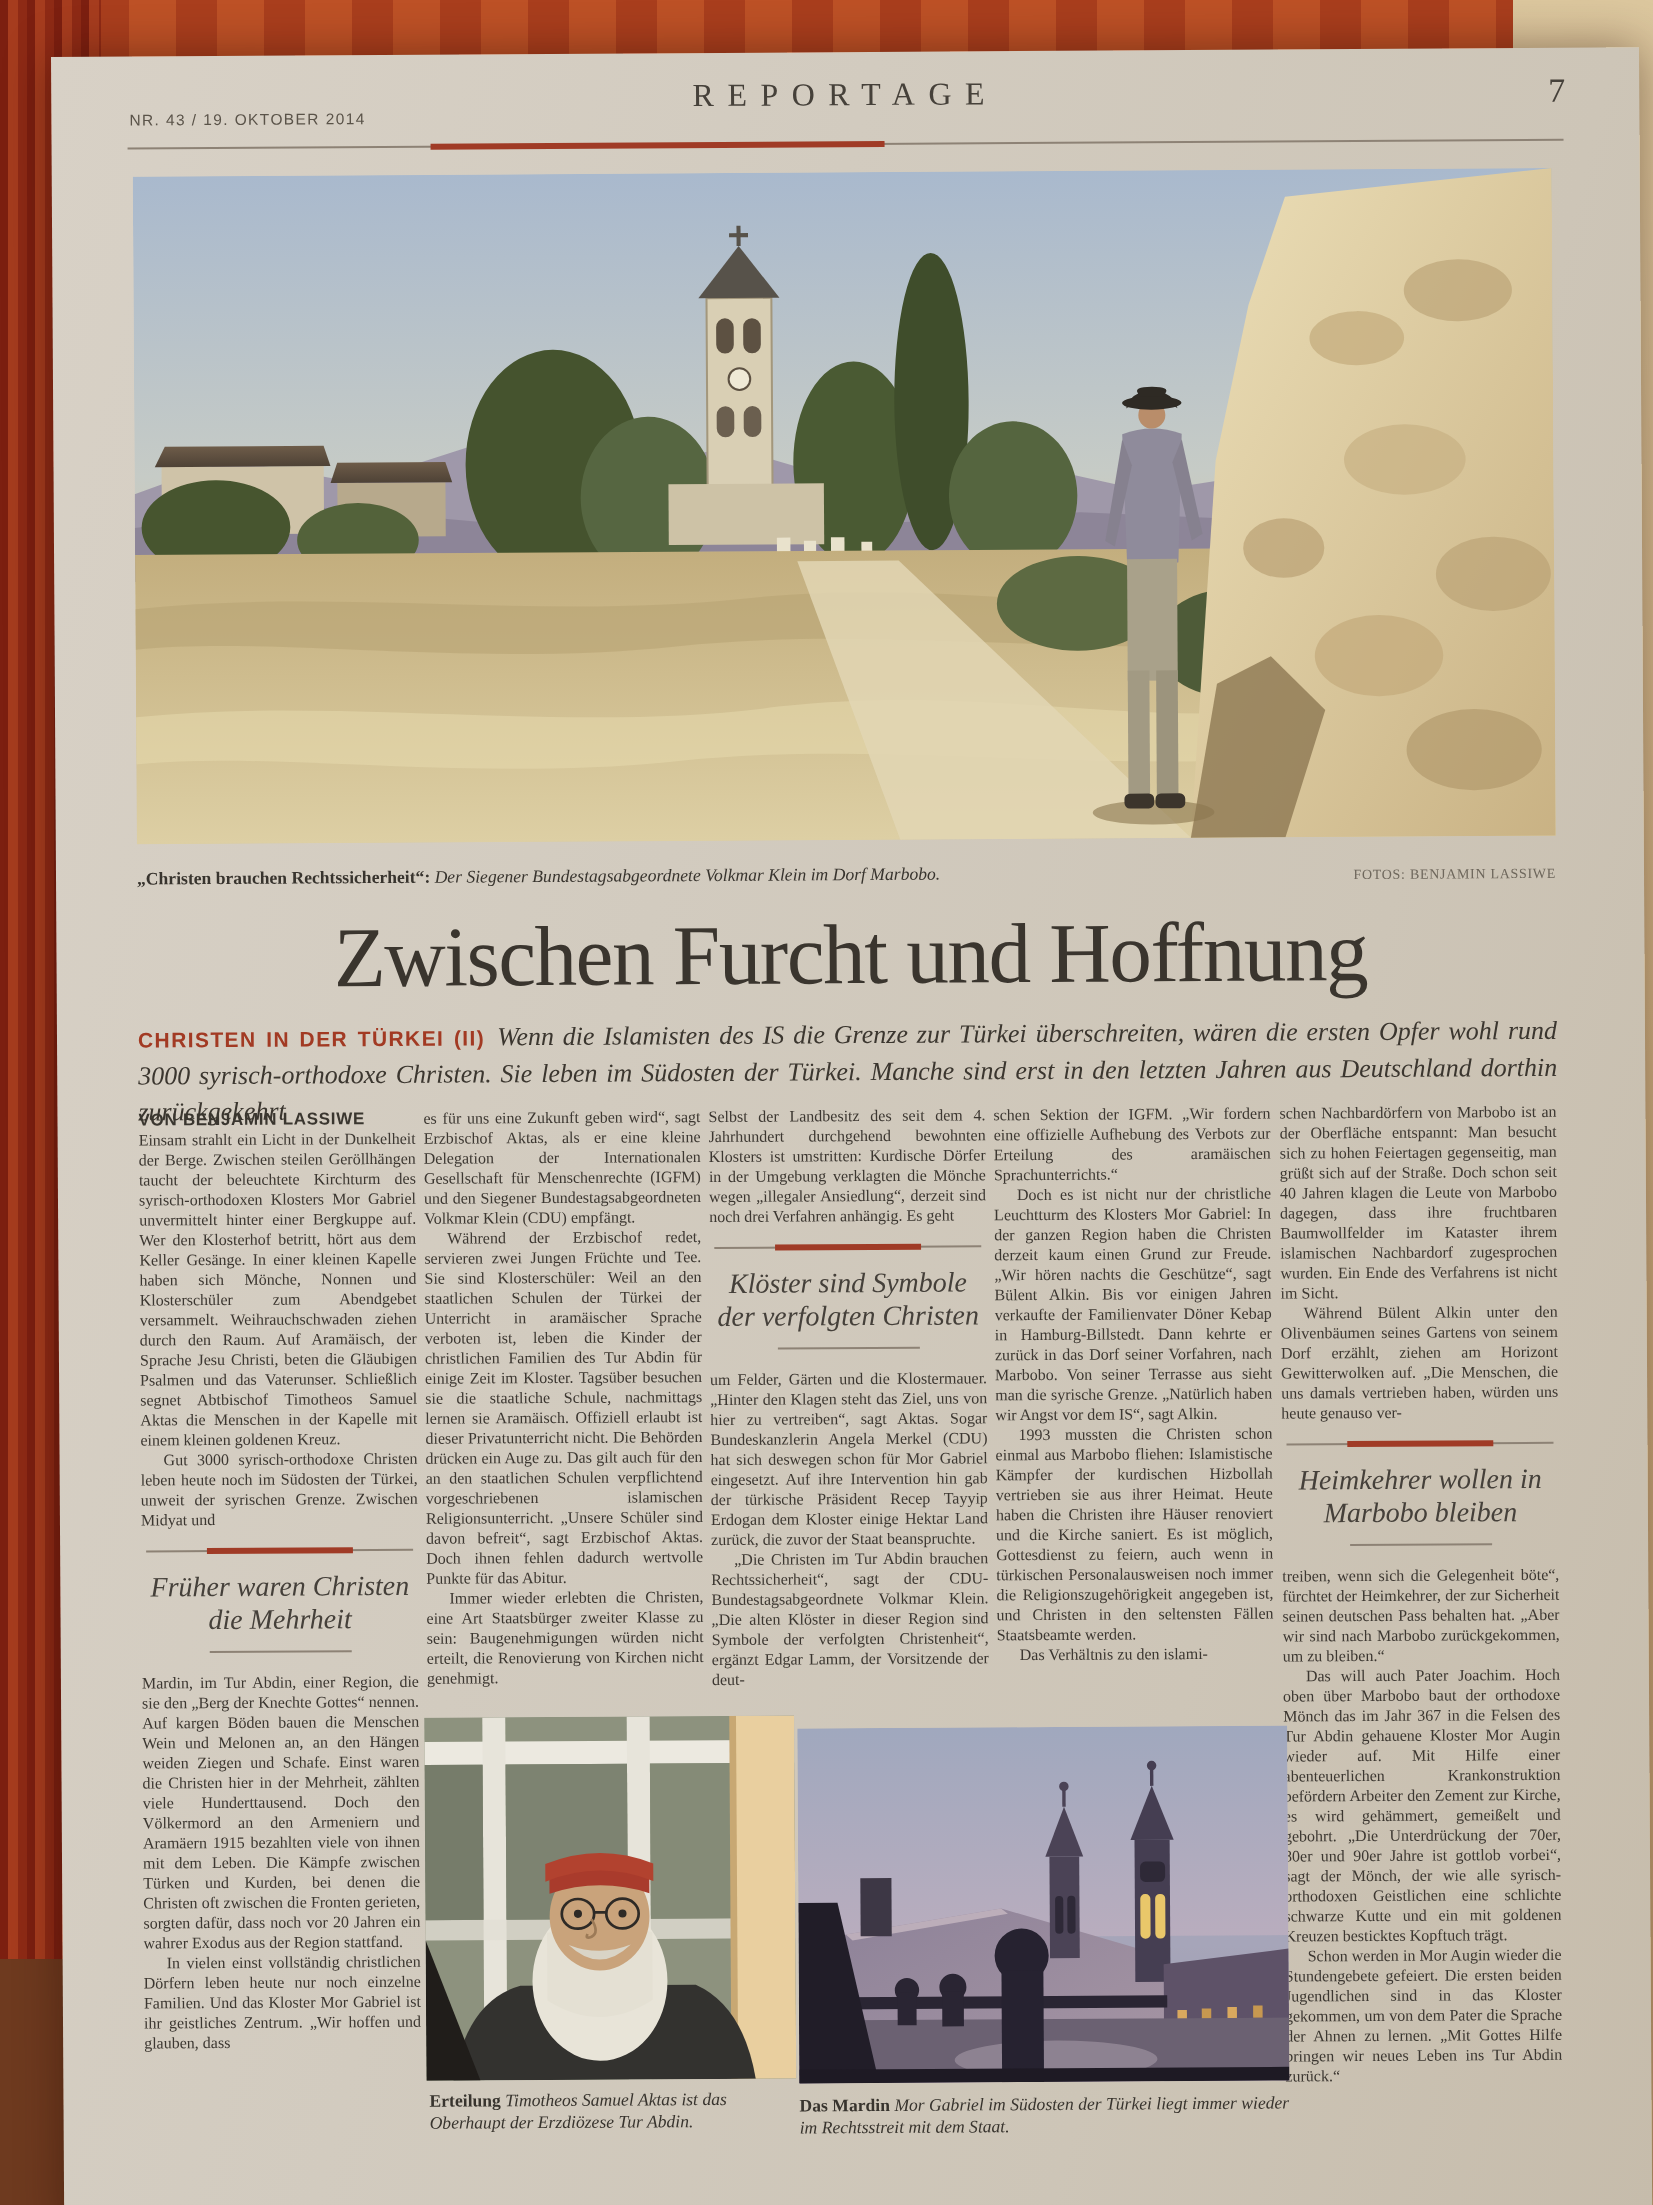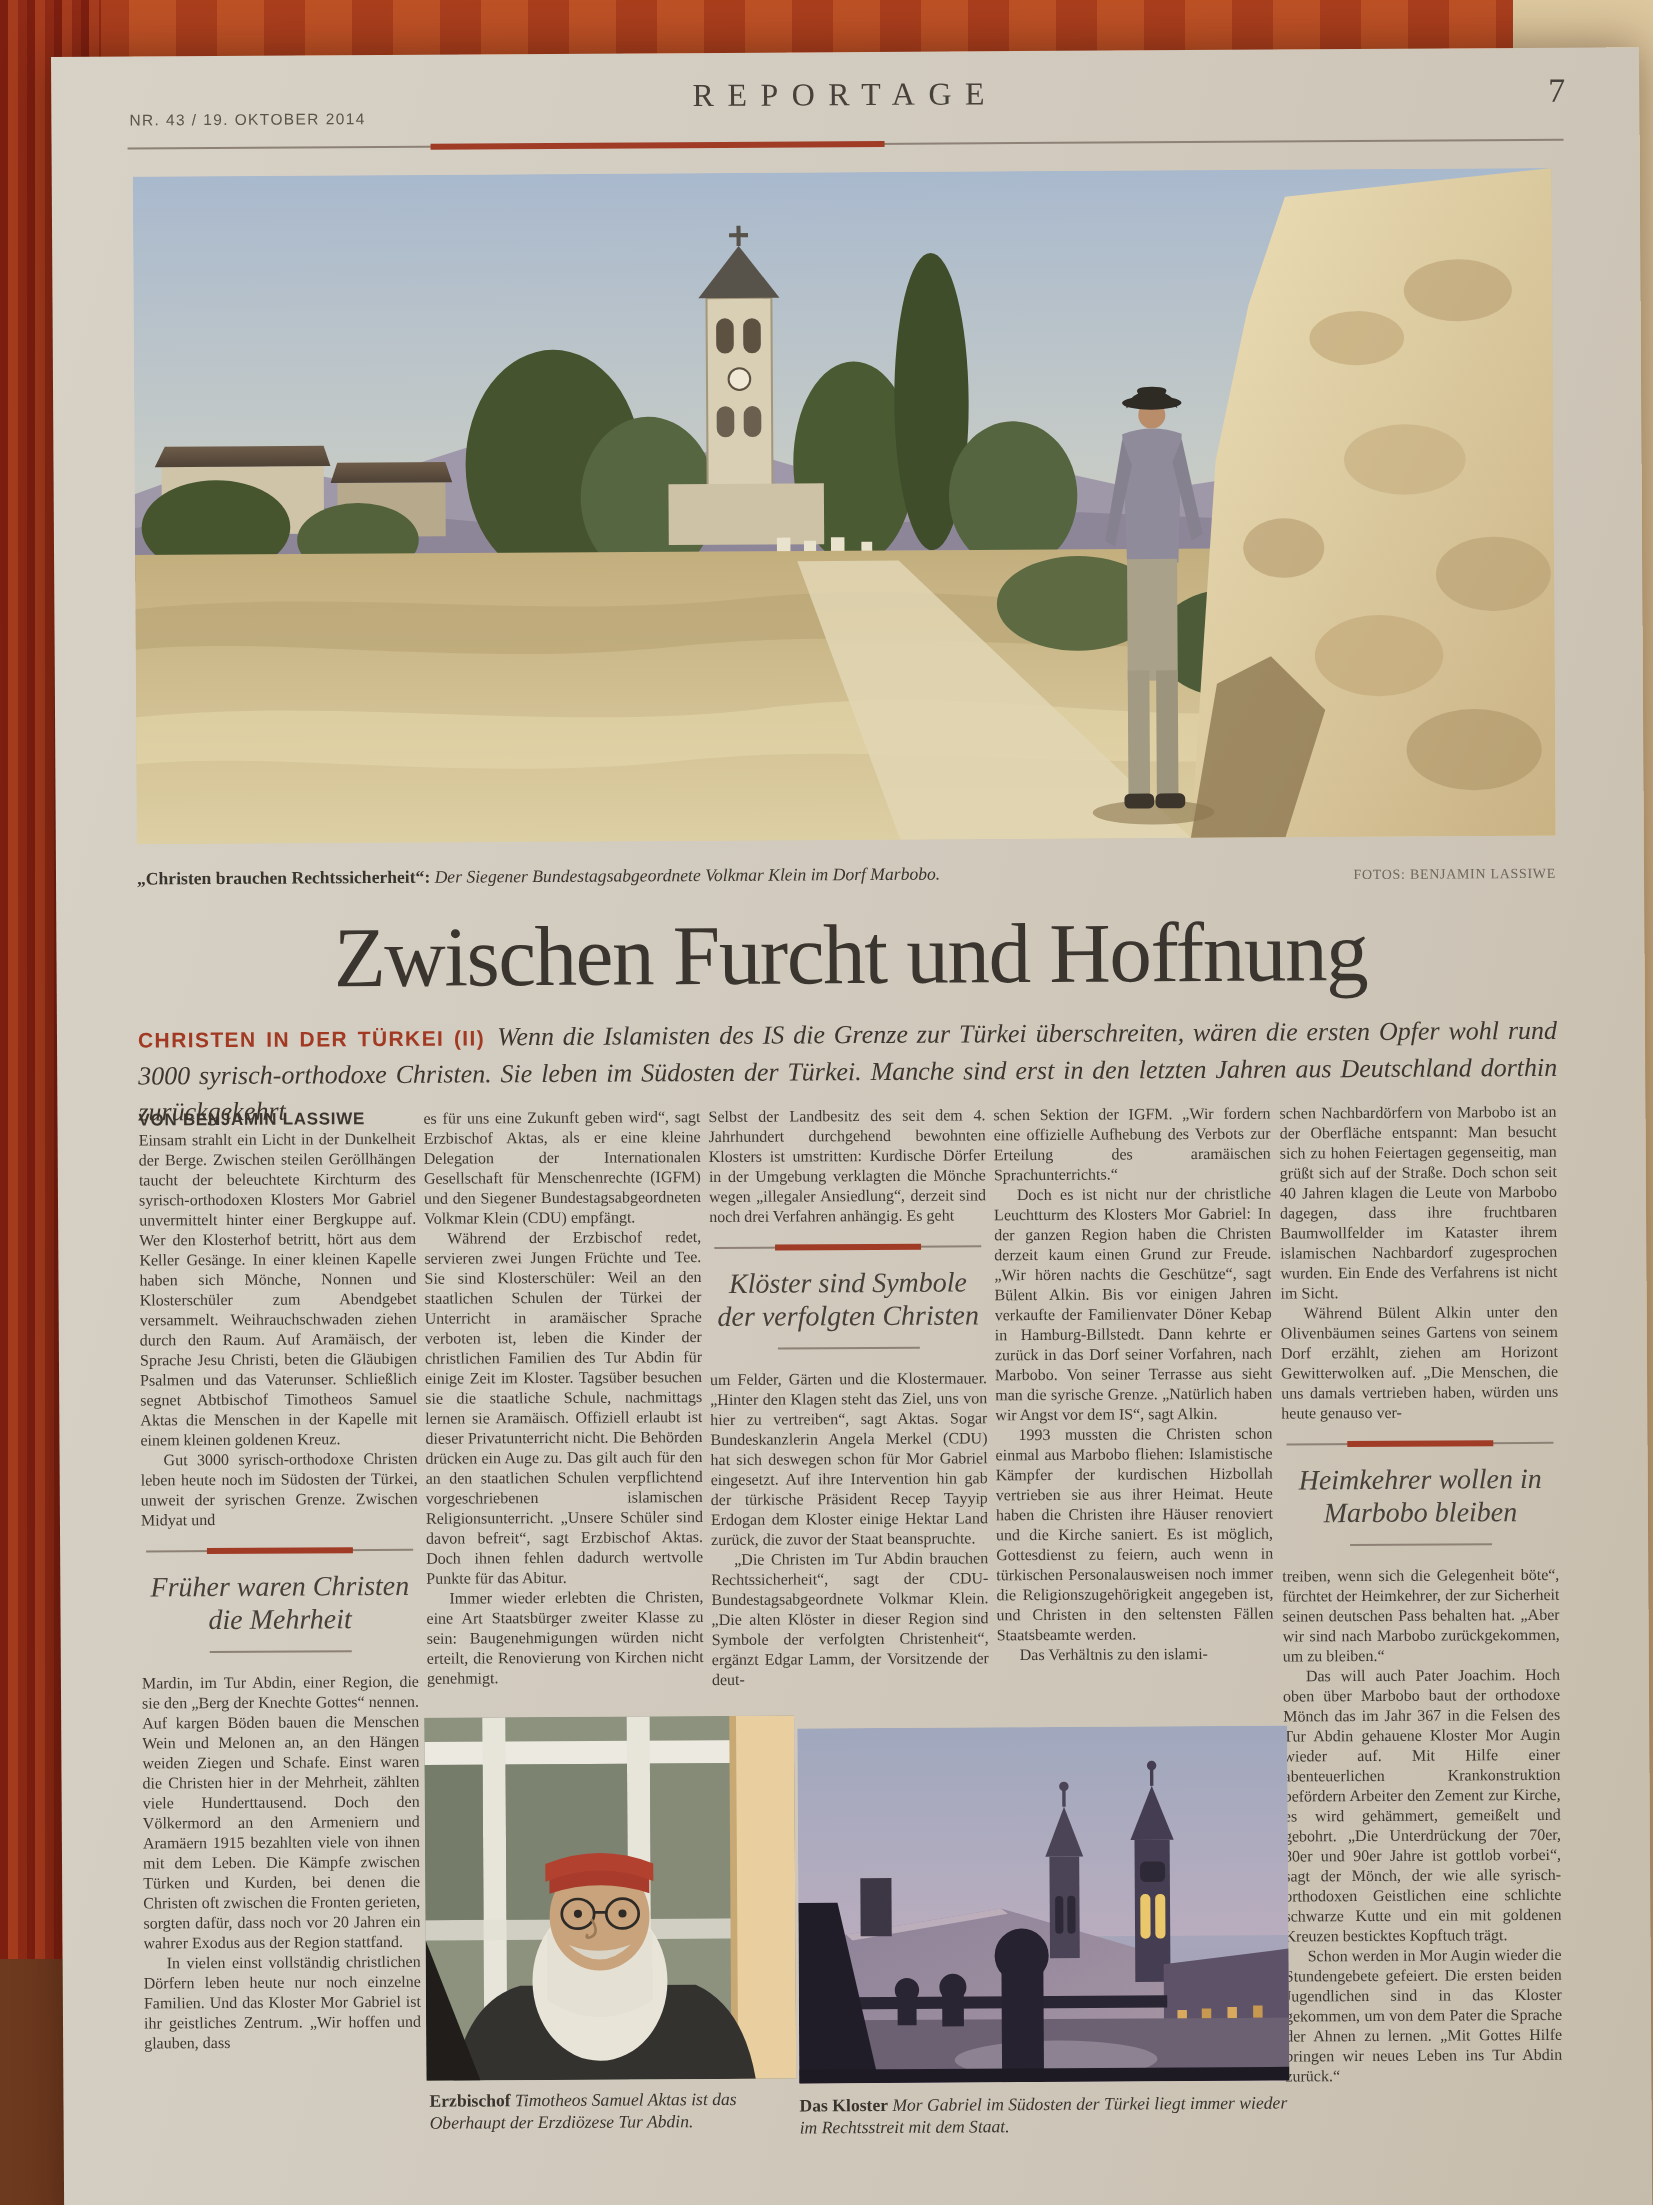--- a/index.html
+++ b/index.html
@@ -247,21 +247,21 @@
         <ellipse cx="292" cy="292" rx="24" ry="22" fill="none" stroke="#2e2a26" stroke-width="4"></ellipse>
         <line x1="250" y1="290" x2="268" y2="290" stroke="#2e2a26" stroke-width="4"></line>
         <circle cx="226" cy="292" r="6" fill="#2e2a26"></circle>
         <circle cx="292" cy="292" r="6" fill="#2e2a26"></circle>
         <path d="M212,338 Q258,356 304,338 Q258,382 212,338 Z" fill="#d9d4c6"></path>
         <path d="M246,300 q12,20 0,26 q-10,4 -6,-4" fill="none" stroke="#9c7a57" stroke-width="4"></path>
       </g>
     </svg>
   </div>
   <div class="abs caption" style="left:366px;top:2035px;width:318px;">
-    <b>Erzbischof</b><i> Timotheos Samuel Aktas ist das Oberhaupt der Erzdiözese Tur Abdin.</i>
+    <b>Erteilung</b><i> Timotheos Samuel Aktas ist das Oberhaupt der Erzdiözese Tur Abdin.</i>
   </div>
 
   <div class="abs" style="left:736px;top:1676px;width:490px;height:355px;">
     <svg width="490" height="355" viewBox="0 0 725 525">
       <defs>
         <linearGradient id="dusk" x1="0" y1="0" x2="0" y2="1">
           <stop offset="0" stop-color="#a0a8be"></stop>
             <stop offset=".6" stop-color="#b9adbe"></stop>
             <stop offset="1" stop-color="#a99aa9"></stop>
         </linearGradient>
@@ -308,17 +308,17 @@
         <circle cx="228" cy="384" r="20" fill="#2a2533"></circle>
           <rect x="212" y="390" width="32" height="52" fill="#2a2533"></rect>
         <circle cx="330" cy="338" r="40" fill="#262230"></circle>
         <rect x="300" y="360" width="62" height="165" fill="#262230"></rect>
         <polygon points="0,258 58,258 118,525 0,525" fill="#211d28"></polygon>
         <rect x="0" y="505" width="725" height="20" fill="#1e1a24"></rect>
       </g>
     </svg>
   </div>
   <div class="abs caption" style="left:736px;top:2042px;width:500px;">
-    <b>Das Kloster</b><i> Mor Gabriel im Südosten der Türkei liegt immer wieder im Rechtsstreit mit dem Staat.</i>
+    <b>Das Mardin</b><i> Mor Gabriel im Südosten der Türkei liegt immer wieder im Rechtsstreit mit dem Staat.</i>
   </div>
 
 </div>
 
 
 </body></html>

